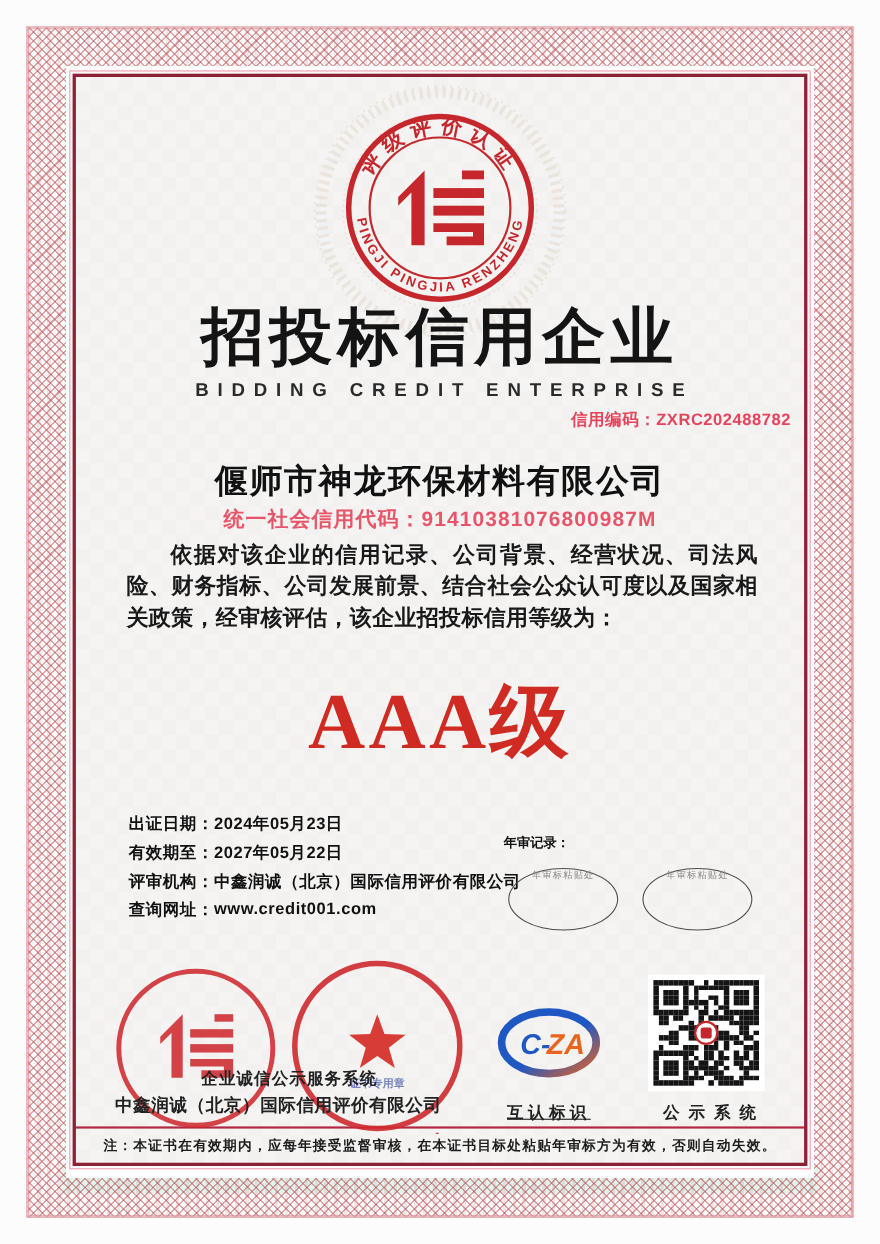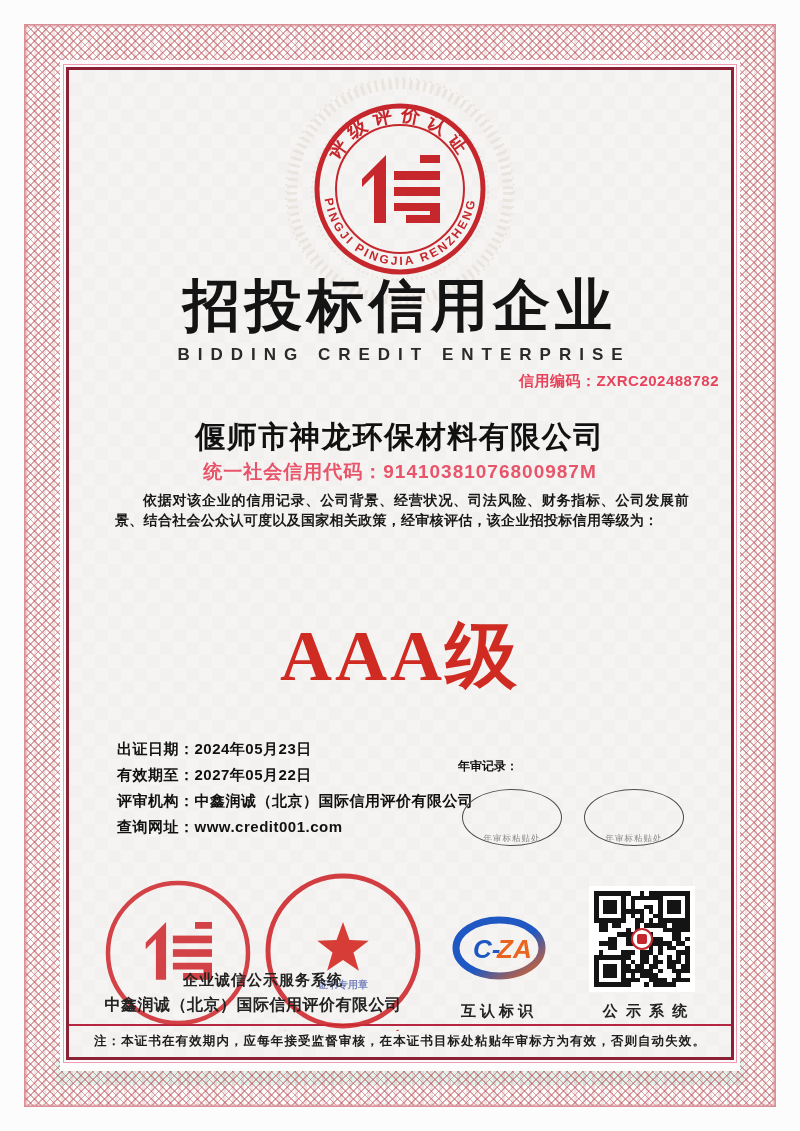--- a/index.html
+++ b/index.html
@@ -57,56 +57,56 @@
     position:absolute; top:347px; width:100%; text-align:center;
     font-size:30px; font-weight:bold; color:#111; letter-spacing:1.5px;
   }
   .uscc {
     position:absolute; top:389px; width:100%; text-align:center;
     font-size:19px; font-weight:bold; color:#e8546a; letter-spacing:1px;
   }
   .body-text {
     position:absolute; top:421px; left:46px; right:42px;
     font-family:"Liberation Serif", serif;
-    font-size:14px; font-weight:bold; color:#191919;
+    font-size:20px; font-weight:bold; color:#191919;
     line-height:1.42; text-align:justify; text-indent:2em; letter-spacing:.3px;
   }
   .grade {
     position:absolute; top:538px; width:100%; text-align:center;
     font-family:"Liberation Serif", serif;
     font-size:72px; font-weight:bold; color:#cf2b23; letter-spacing:3px;
   }
 
   .details { position:absolute; left:24px; top:670px; font-size:15px; font-weight:bold; color:#111;margin-left:24px; }
   .detail-row { height:26px; display:flex; align-items:flex-start; letter-spacing:.5px; }
 
   .annual-label { position:absolute; left:389px; top:688px; font-size:12px; font-weight:bold; color:#111; }
   .oval {
     position:absolute; width:100px; height:57px;
     border:1.5px solid #4d4d4d; border-radius:50%;
-    display:flex; align-items:flex-end; justify-content:center;
+    display:flex; align-items:flex-start; justify-content:center;
     color:#8a8a8a; font-size:8.5px; letter-spacing:1px;
   }
   .oval-1 { left:393px; top:719px; }
   .oval-2 { left:515px; top:719px; }
 
   .seal-public { position:absolute; left:34px; top:808px; opacity:.88; z-index:4; }
   .seal-agency { position:absolute; left:194px; top:801px; opacity:.9; z-index:4; }
   .caption-public {
     position:absolute; left:54px; top:901px; width:280px; text-align:center; z-index:5;
     font-size:15px; font-weight:bold; color:#222; letter-spacing:1px;
   }
   .agency-line {
     position:absolute; left:-2px; top:925px; width:372px; text-align:center; z-index:5;
     font-size:16px; font-weight:bold; color:#222; letter-spacing:.5px;
   }
 
   .cza { position:absolute; left:382px; top:845px; }
   .mutual-label { position:absolute; left:369px; top:932px; width:122px; text-align:center;
-    font-size:15px; font-weight:bold; letter-spacing:4px; color:#222; }
+    font-size:15px; font-weight:bold; letter-spacing:4px; color:#222;text-decoration:underline; }
 
   .qr { position:absolute; left:520px; top:816px; width:106px; height:106px;
     background:#fff; padding:5px; }
   .qr-pattern { width:100%; height:100%; display:grid;
     grid-template-columns:repeat(21,1fr); grid-template-rows:repeat(21,1fr); }
   .q1 { background:#141414; }
   .qr-logo { position:absolute; left:50%; top:50%; transform:translate(-50%,-50%);
     width:22px; height:22px; border-radius:50%; border:2px solid #c5272d; background:#fff;
     display:flex; align-items:center; justify-content:center; }
   .qr-logo-dot { width:10px; height:10px; background:#c5272d; border-radius:2px; }

